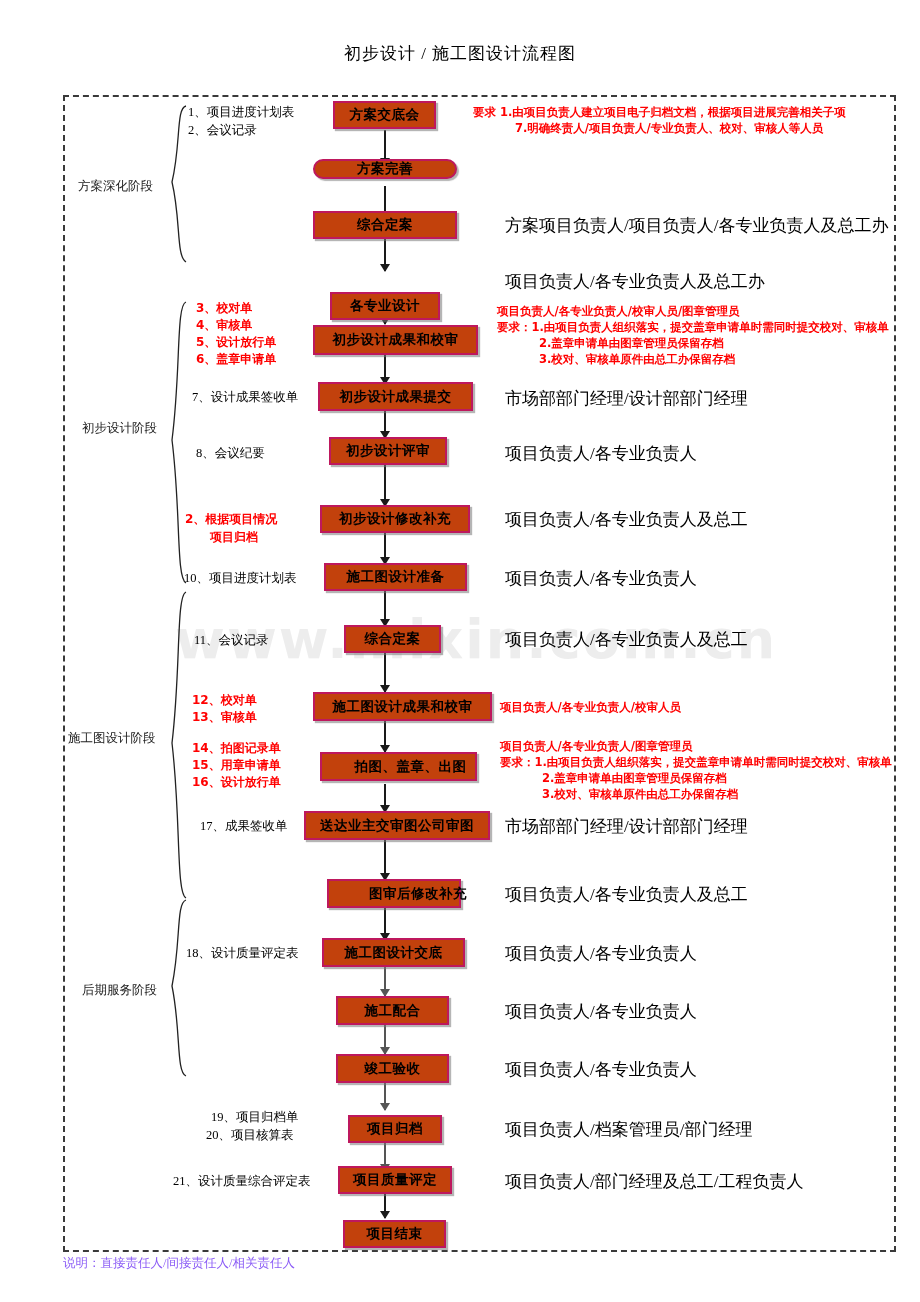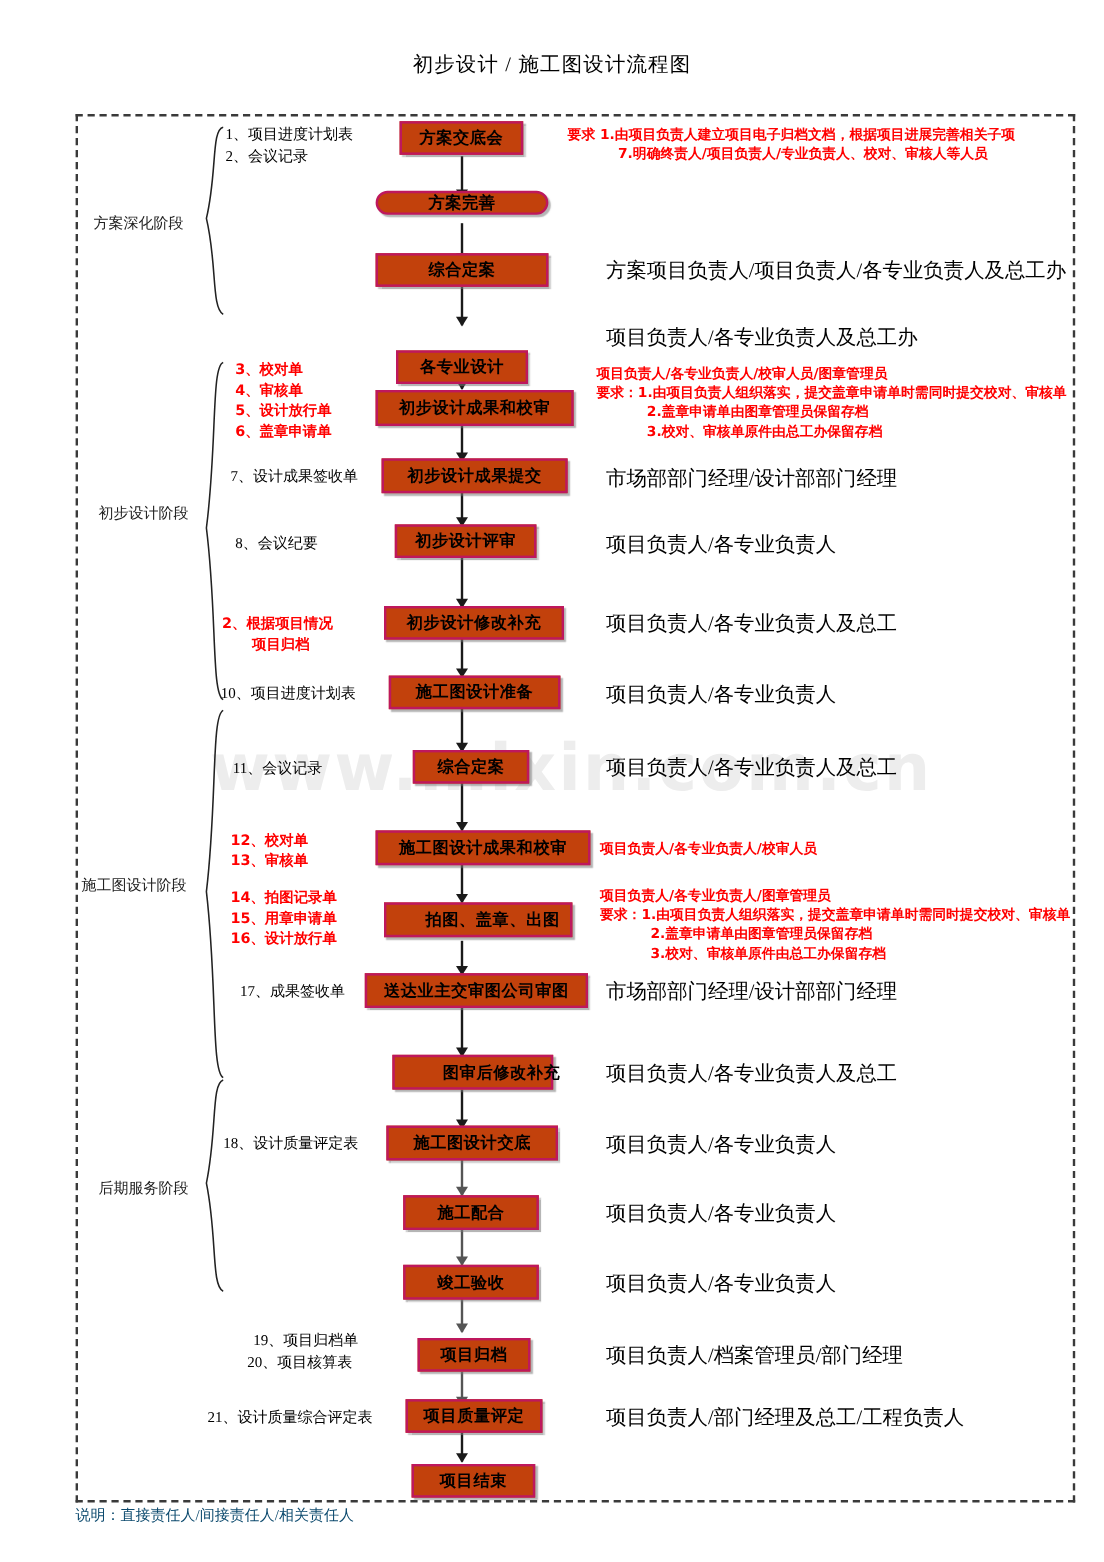--- a/index.html
+++ b/index.html
@@ -133,21 +133,21 @@
     z-index:2;
     color:#222;
   }
   .brace svg{display:block;}
 
   
   .footnote{
     position:absolute;
     left:63px;top:1255px;
     font-size:12.5px;
-    color:#0c4a6e;
+    color:#8b5cf6;
     white-space:nowrap;
     z-index:3;
   }
 </style>
 </head>
 <body>
 
 <div id="page">
 
   <div class="title">初步设计 / 施工图设计流程图</div>

